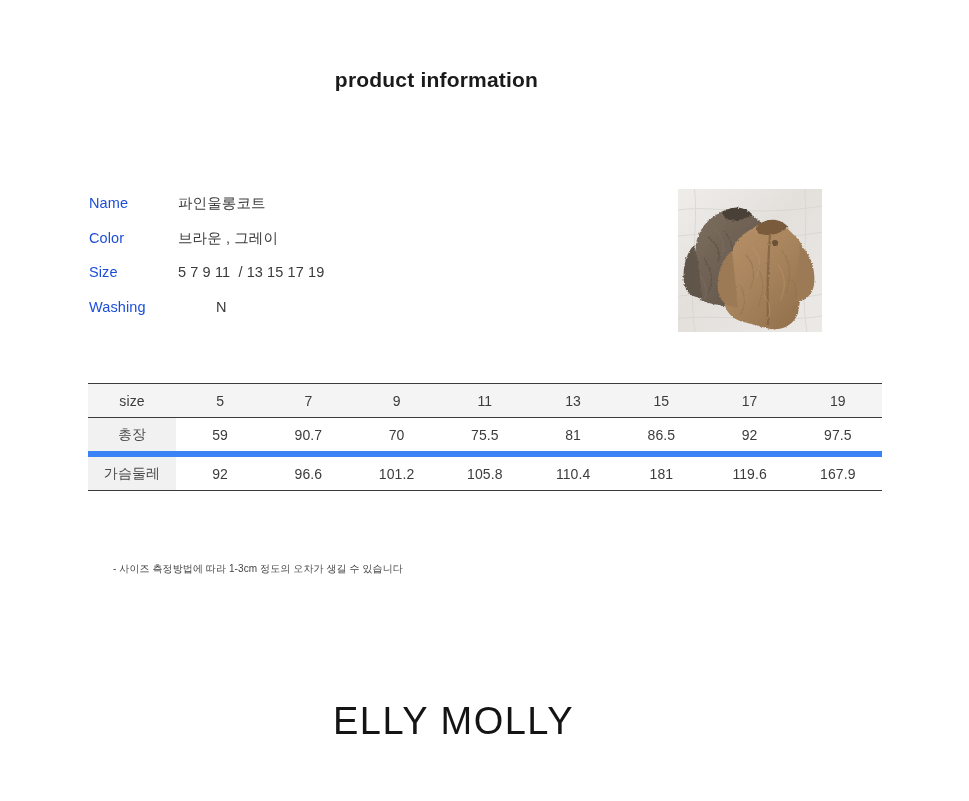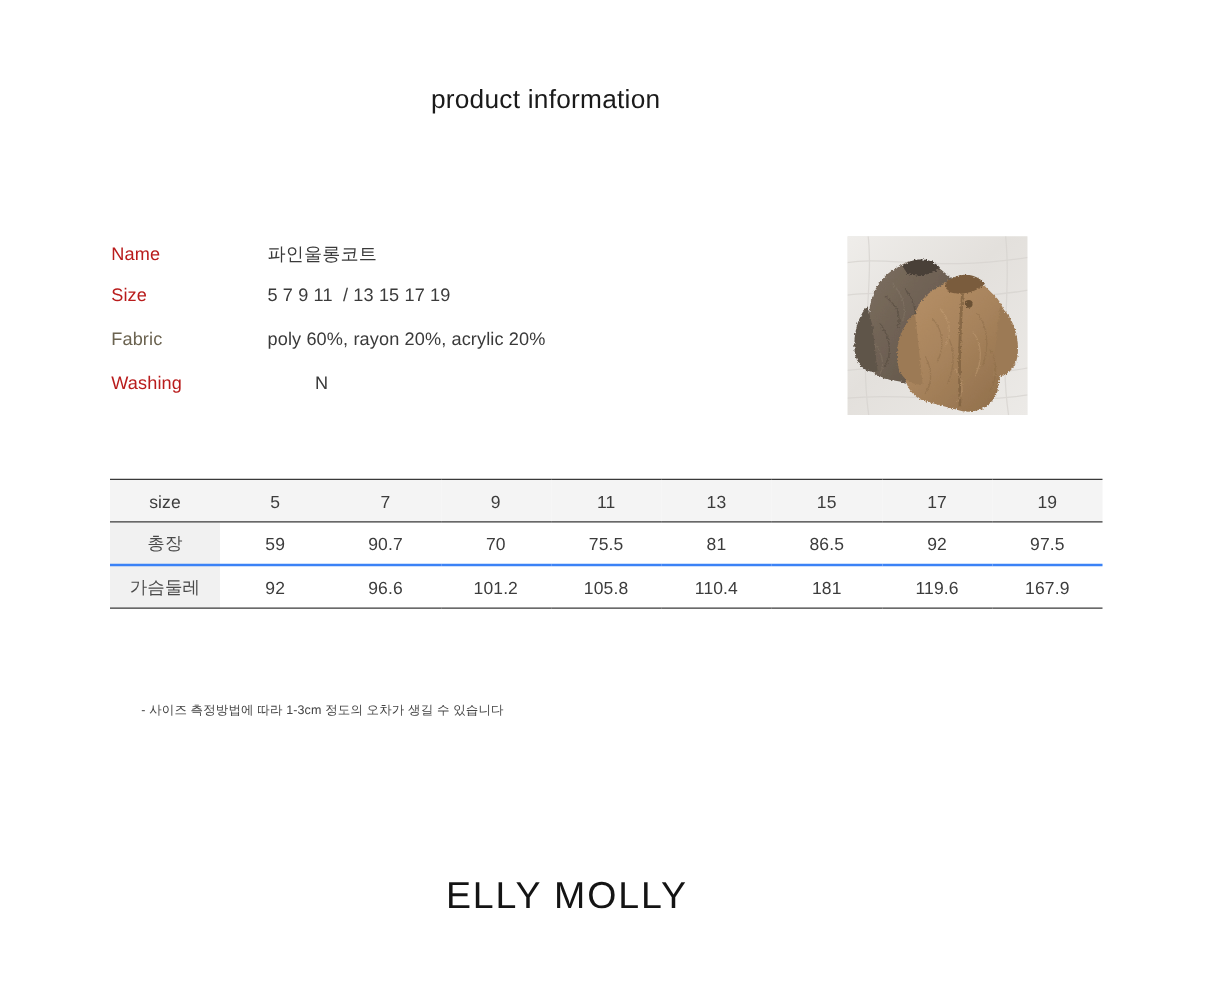--- a/index.html
+++ b/index.html
@@ -18,53 +18,52 @@
   }
 
   
   .page-title {
     position: absolute;
     left: 0;
     top: 68px;
     width: 873px;
     text-align: center;
     font-size: 21px;
-    font-weight: normal;
+    font-weight: bold;
     color: #1a1a1a;
     letter-spacing: 0.2px;
   }
 
   
   .spec-list {
     position: absolute;
     left: 89px;
     top: 194px;
     width: 560px;
   }
   .spec-row {
     display: flex;
     align-items: baseline;
     height: 35px;
   }
   .spec-label {
     width: 89px;
     flex: 0 0 89px;
     font-size: 14.5px;
-    color: #b91c1c;
+    color: #1d4ed8;
     letter-spacing: 0.1px;
   }
   .spec-label.accent {
     color: #6b6350;
   }
   .spec-value {
     font-size: 14.5px;
     color: #3a3a3a;
     letter-spacing: 0.1px;
     white-space: pre;
-    margin-left: 36px;
   }
   .spec-value.indented {
     padding-left: 38px;
   }
 
   
   .product-photo {
     position: absolute;
     left: 678px;
     top: 189px;
@@ -101,21 +100,21 @@
   }
   .size-table thead tr {
     background: #f4f4f4;
   }
   .size-table thead th {
     border-top: 1.6px solid #3a3a3a;
     border-bottom: 1.6px solid #3a3a3a;
     color: #3c3c3c;
   }
   .size-table tbody td {
-    border-bottom: 2px solid #3b82f6;
+    border-bottom: 6px solid #3b82f6;
   }
   .size-table tbody tr:last-child td {
     border-bottom: 1.6px solid #3a3a3a;
   }
   .size-table .rowhead {
     background: #f1f1f1;
     color: #4a4a4a;
   }
   .col-label { width: 88px; }
   .col-v { width: 88.25px; }
@@ -135,49 +134,49 @@
     white-space: pre;
   }
 
   
   .brand {
     position: absolute;
     left: 0;
     top: 700px;
     width: 907px;
     text-align: center;
-    font-size: 30px;
+    font-size: 38px;
     font-weight: 300;
     color: #141414;
     letter-spacing: 1.5px;
     font-family: "Liberation Sans", "DejaVu Sans", sans-serif;
   }
 </style>
 </head>
 <body>
 
 <div class="page-title">product information</div>
 
 <div class="spec-list">
 
   <div class="spec-row">
     <div class="spec-label">Name</div>
     <div class="spec-value">파인울롱코트</div>
   </div>
 
+  <div class="spec-row">
+    <div class="spec-label">Color</div>
+    <div class="spec-value">브라운 , 그레이</div>
+  </div>
 
   <div class="spec-row">
     <div class="spec-label">Size</div>
     <div class="spec-value">5 7 9 11  / 13 15 17 19</div>
   </div>
 
-  <div class="spec-row">
-    <div class="spec-label accent">Fabric</div>
-    <div class="spec-value">poly 60%, rayon 20%, acrylic 20%</div>
-  </div>
 
   <div class="spec-row">
     <div class="spec-label">Washing</div>
     <div class="spec-value indented">N</div>
   </div>
 
 </div>
 
 <div class="product-photo">
   <svg class="photo-svg" viewBox="0 0 144 143">

